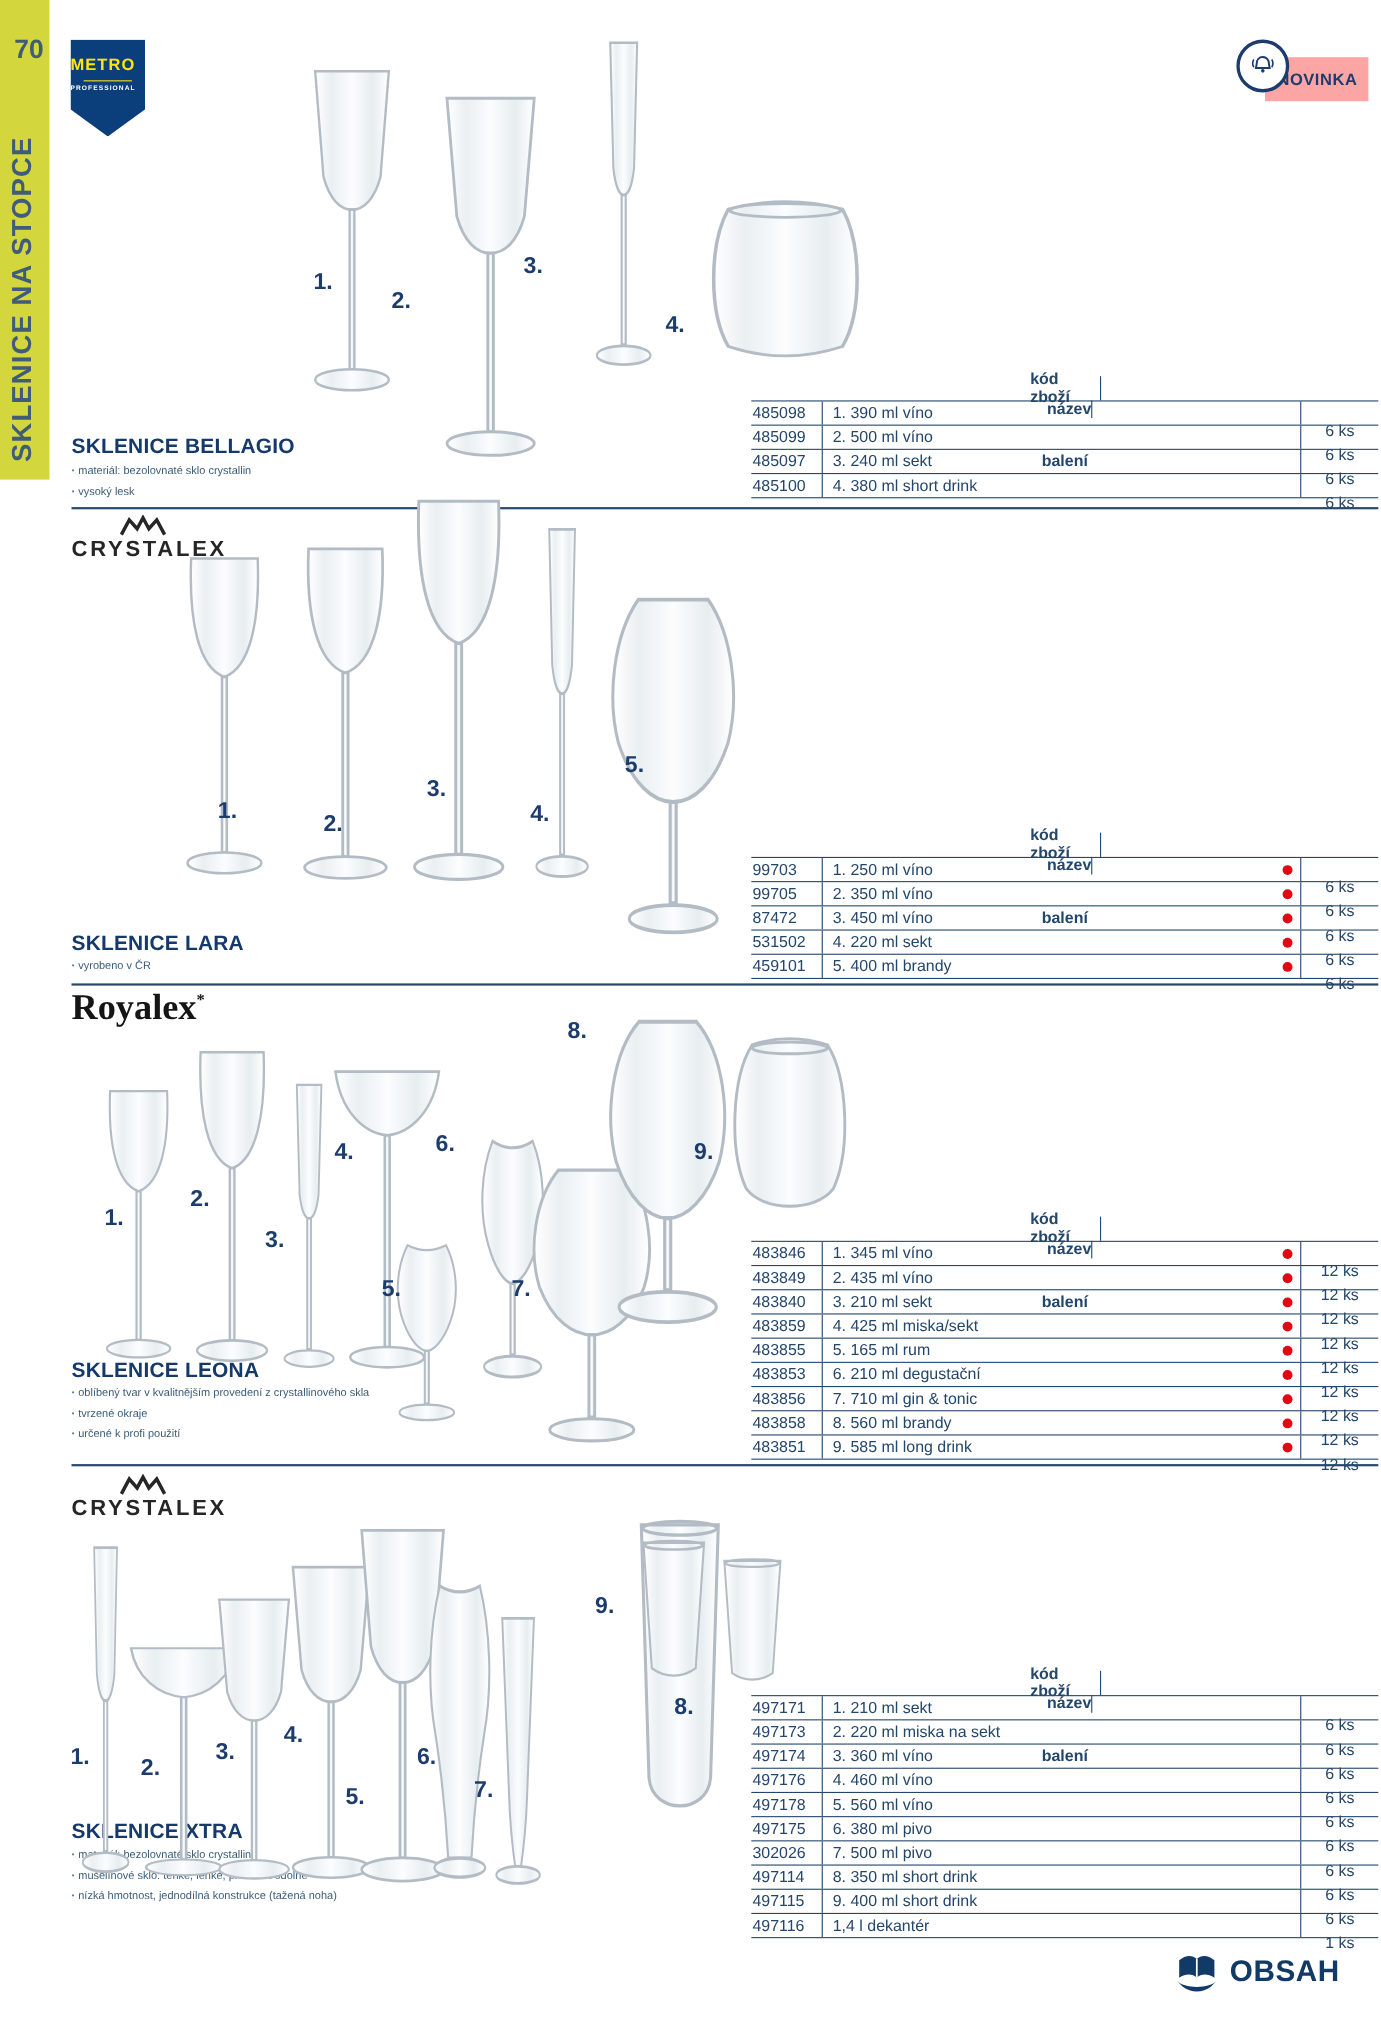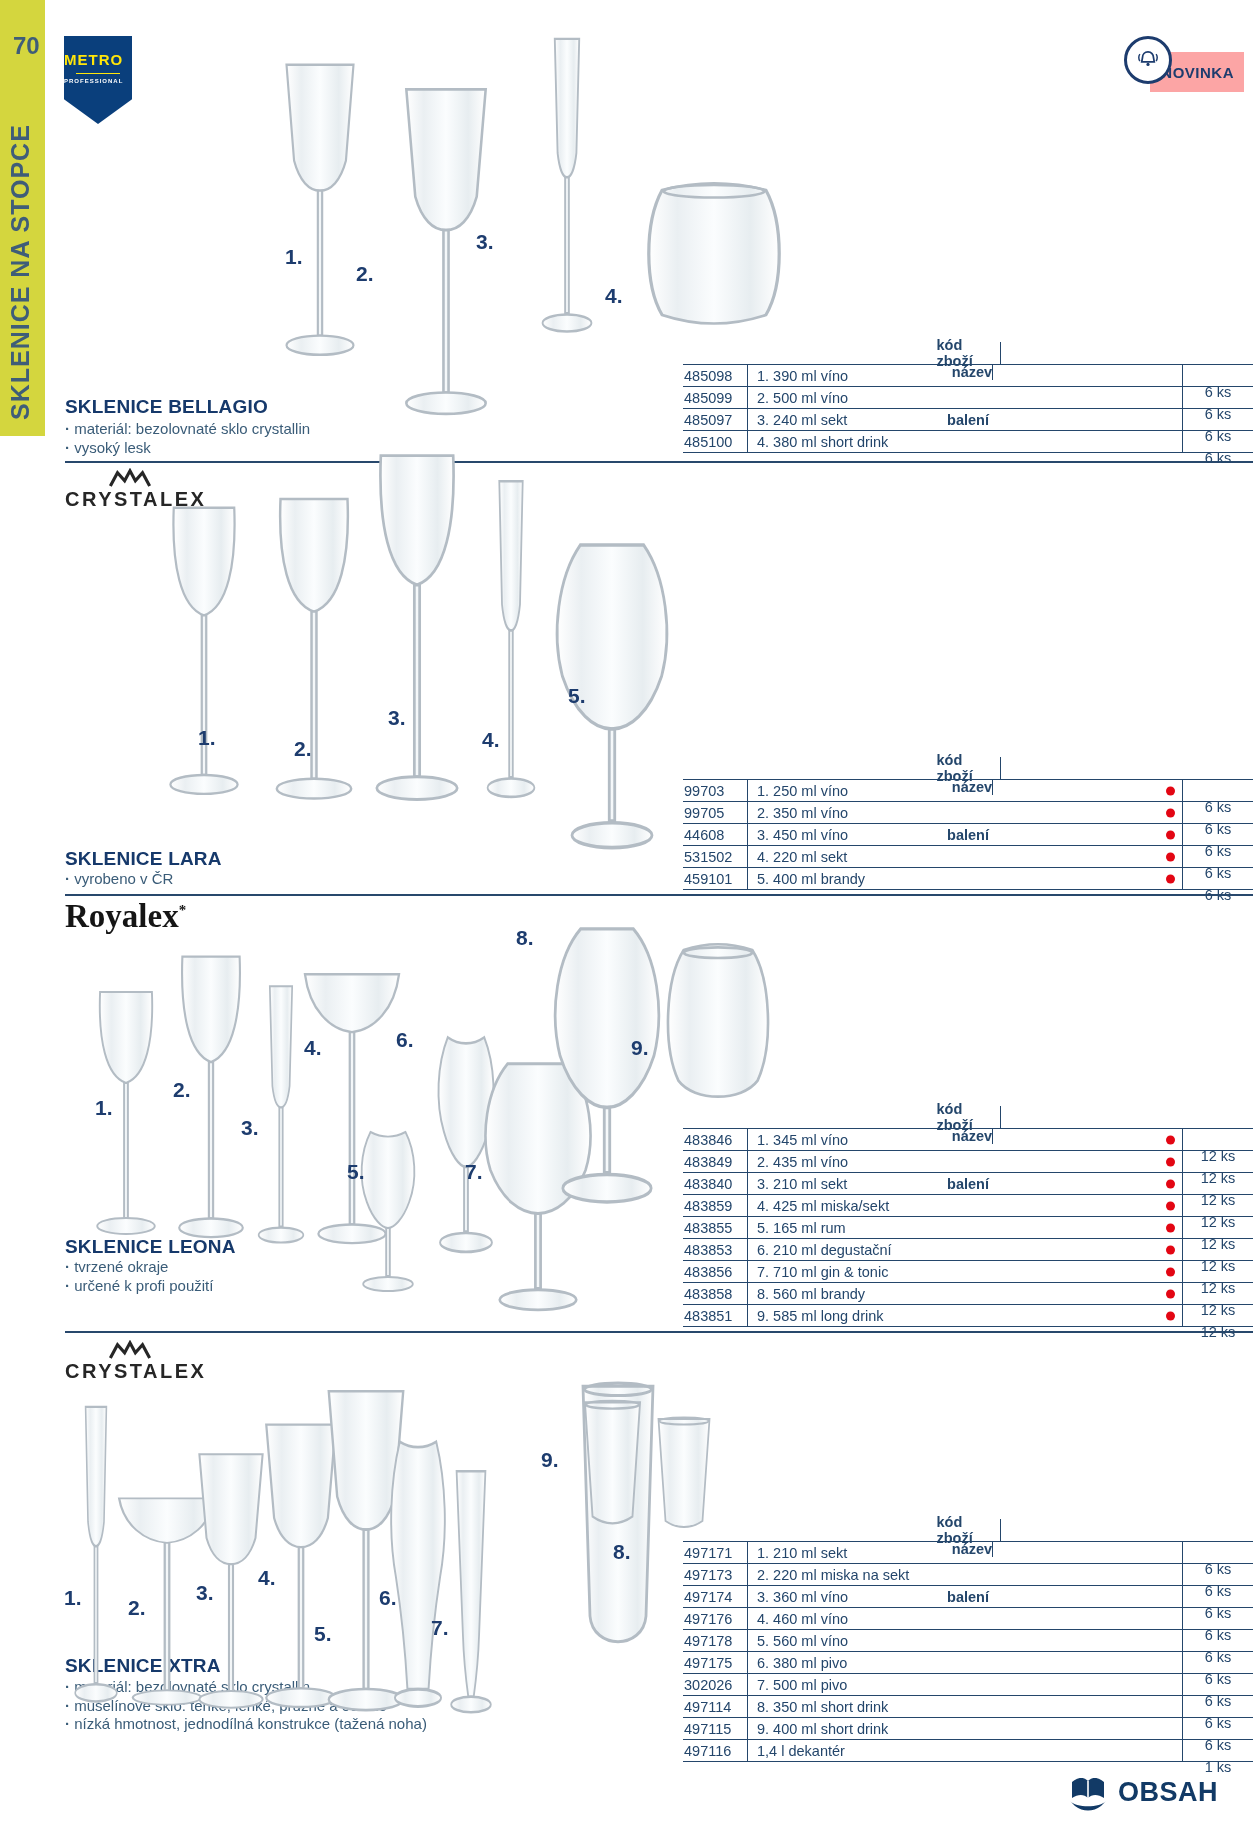--- a/index.html
+++ b/index.html
@@ -18,21 +18,21 @@
   .metro .mline{width:44px;height:1px;background:#ffe60a;margin:5px auto 4px auto;}
   .metro .m2{font-size:6px;font-weight:700;color:#ffffff;letter-spacing:1px;}
   
   .nov-rect{position:absolute;left:1150px;top:52px;width:94px;height:40px;background:#fca5a5;
             display:flex;align-items:center;justify-content:flex-end;padding-right:10px;box-sizing:border-box;}
   .nov-rect span{font-size:15px;font-weight:800;color:#1d3c6e;letter-spacing:.5px;}
   .nov-circle{position:absolute;left:1124px;top:36px;width:42px;height:42px;border-radius:50%;
               background:#fff;border:3px solid #1d3c6e;display:flex;align-items:center;justify-content:center;}
   
   .sec-title{position:absolute;left:65px;font-size:19px;font-weight:800;color:#16396b;letter-spacing:.2px;}
-  .bullets{position:absolute;left:65px;color:#3a5c78;font-size:15px;line-height:18.5px;}
+  .bullets{position:absolute;left:65px;color:#3a5c78;font-size:10px;line-height:18.5px;}
   .bullet{padding-left:11px;text-indent:-11px;}
   .bullet::before{content:"· ";font-weight:700;}
   .divider{position:absolute;left:65px;width:1188px;height:2px;background:#28486c;}
   
   .crystalex{position:absolute;left:65px;width:140px;text-align:left;color:#262626;}
   .crystalex .crown{margin-left:40px;display:block;}
   .crystalex .ctext{font-size:20px;font-weight:800;letter-spacing:2.5px;color:#262626;}
   .royalex{position:absolute;left:65px;font-family:"Liberation Serif", serif;font-weight:700;
            font-size:33px;color:#151515;}
   .royalex sup{font-size:15px;}
@@ -267,21 +267,21 @@
         <span class="c-code">99703</span>
         <span class="c-name">1. 250 ml víno<span class="dot"></span></span>
         <span class="c-pack">6 ks</span>
       </div>
       <div class="t-row">
         <span class="c-code">99705</span>
         <span class="c-name">2. 350 ml víno<span class="dot"></span></span>
         <span class="c-pack">6 ks</span>
       </div>
       <div class="t-row">
-        <span class="c-code">44608</span>
+        <span class="c-code">87472</span>
         <span class="c-name">3. 450 ml víno<span class="dot"></span></span>
         <span class="c-pack">6 ks</span>
       </div>
       <div class="t-row">
         <span class="c-code">531502</span>
         <span class="c-name">4. 220 ml sekt<span class="dot"></span></span>
         <span class="c-pack">6 ks</span>
       </div>
       <div class="t-row">
         <span class="c-code">459101</span>
@@ -383,20 +383,21 @@
       </div>
       <div class="t-row">
         <span class="c-code">483851</span>
         <span class="c-name">9. 585 ml long drink<span class="dot"></span></span>
         <span class="c-pack">12 ks</span>
       </div>
     </div>
 
   <div class="sec-title" style="top:1236px">SKLENICE LEONA</div>
   <div class="bullets" style="top:1258px;width:310px">
+    <div class="bullet">oblíbený tvar v kvalitnějším provedení z crystallinového skla</div>
     <div class="bullet">tvrzené okraje</div>
     <div class="bullet">určené k profi použití</div>
   </div>
   <div class="divider" style="top:1331px"></div>
 
   <div class="crystalex" style="top:1340px">
     <svg class="crown" width="50" height="20" viewBox="0 0 56 22">
       <path d="M6,20 L14,5 L22,14 L28,3 L34,14 L42,5 L50,20" fill="none" stroke="#262626" stroke-width="3.5"></path>
     </svg>
     <div class="ctext">CRYSTALEX</div>

